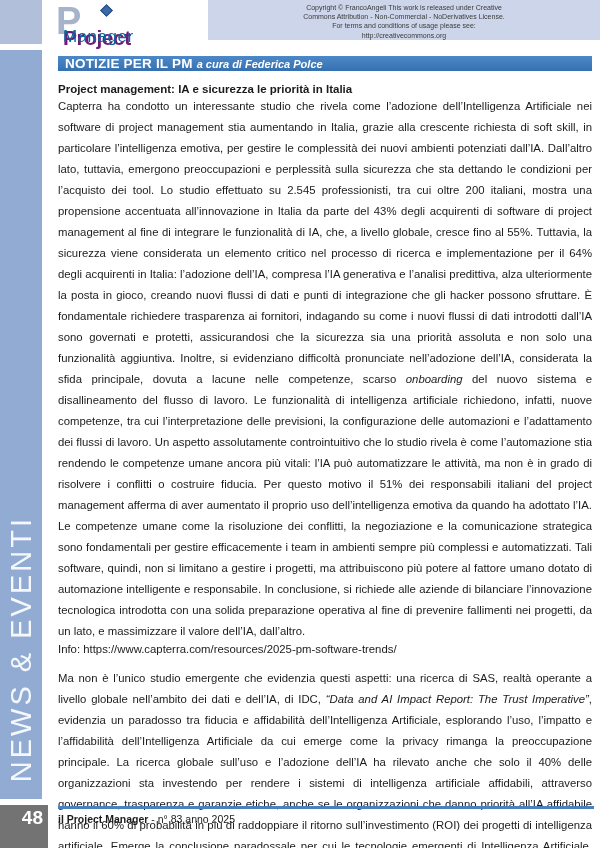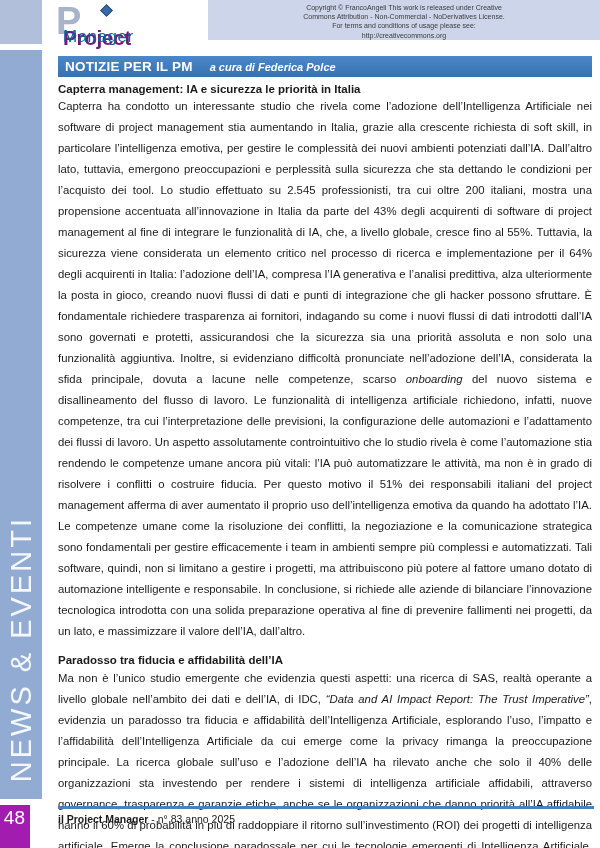--- a/index.html
+++ b/index.html
@@ -8,42 +8,42 @@
     font-family:"Liberation Sans", sans-serif;color:#1b1b1b;
   }
   
   .side-top-square{position:absolute;left:0;top:0;width:42px;height:44px;background:#b1bfda;}
   .side-strip{position:absolute;left:0;top:50px;width:42px;height:749px;background:#92abd2;}
   .vertical-label-wrap{position:absolute;left:0;top:500px;width:42px;height:298px;display:flex;align-items:center;justify-content:center;}
   .vertical-label{
     writing-mode:vertical-rl;transform:rotate(180deg);
     color:#f4f7fb;font-size:29px;font-weight:400;letter-spacing:3px;white-space:nowrap;
   }
-  .page-num-block{position:absolute;left:0;top:805px;width:30px;height:43px;background:#a21caf;}
+  .page-num-block{position:absolute;left:0;top:805px;width:48px;height:43px;background:#737373;font-weight:bold;}
   .page-num{display:block;text-align:right;padding:2px 5px 0 0;color:#ffffff;font-size:19px;}
 
   
   .copyright-box{position:absolute;left:208px;top:0;width:392px;height:40px;background:#ccd5e9;}
   .copyright-box .line{display:block;text-align:center;font-size:7px;line-height:9.2px;color:#3a3a3a;}
   .copyright-box .inner{padding-top:3px;}
 
   .logo{position:absolute;left:58px;top:6px;width:120px;height:44px;}
   .logo-bigp{position:absolute;left:-2px;top:-6px;font-size:38px;font-weight:bold;color:#a7b3ca;}
   .logo-project{position:absolute;left:5px;top:20px;font-size:21px;font-weight:bold;color:#701a75;letter-spacing:-0.5px;}
   .logo-manager{position:absolute;left:5px;top:21px;font-size:17px;font-weight:400;color:#0369a1;letter-spacing:0.5px;}
   .logo-diamond{position:absolute;left:44px;top:0px;width:7px;height:7px;background:#3a6aa8;border:1px solid #24497e;transform:rotate(45deg);}
 
   
   .banner{
-    position:absolute;left:58px;top:56px;width:534px;height:21px;
+    position:absolute;left:58px;top:56px;width:534px;height:15px;
     background:linear-gradient(#4c88c8,#3670b0);
     display:flex;align-items:center;box-sizing:border-box;padding-left:7px;
   }
   .banner-title{color:#ffffff;font-size:13.5px;font-weight:bold;letter-spacing:0.2px;}
-  .banner-subtitle{color:#ffffff;font-size:11px;font-weight:600;font-style:italic;margin-left:17px;}
+  .banner-subtitle{color:#ffffff;font-size:11px;font-weight:600;font-style:italic;margin-left:4px;}
 
   
   .main-col{position:absolute;left:58px;top:82px;width:534px;}
   .article-title{font-size:11.5px;font-weight:bold;line-height:14.3px;}
   .article-body{font-size:11.35px;line-height:21px;text-align:justify;}
   .info-line{font-size:11.35px;line-height:14.35px;}
   .article2{margin-top:11px;}
 
   
   .footer-rule{position:absolute;left:58px;top:806px;width:536px;height:2.5px;background:#4b81c1;}
@@ -78,25 +78,25 @@
   </div>
 </div>
 
 <div class="banner">
   <span class="banner-title">NOTIZIE PER IL PM</span>
   <span class="banner-subtitle">a cura di Federica Polce</span>
 </div>
 
 <div class="main-col">
   <div class="article">
-    <div class="article-title">Capterra management: IA e sicurezza le priorità in Italia</div>
+    <div class="article-title">Project management: IA e sicurezza le priorità in Italia</div>
     <div class="article-body"><span>Capterra ha condotto un interessante studio che rivela come l’adozione dell’Intelligenza Artificiale nei software di project management stia aumentando in Italia, grazie alla crescente richiesta di soft skill, in particolare l’intelligenza emotiva, per gestire le complessità dei nuovi ambienti potenziati dall’IA. Dall’altro lato, tuttavia, emergono preoccupazioni e perplessità sulla sicurezza che sta dettando le condizioni per l’acquisto dei tool. Lo studio effettuato su 2.545 professionisti, tra cui oltre 200 italiani, mostra una propensione accentuata all’innovazione in Italia da parte del 43% degli acquirenti di software di project management al fine di integrare le funzionalità di IA, che, a livello globale, cresce fino al 55%. Tuttavia, la sicurezza viene considerata un elemento critico nel processo di ricerca e implementazione per il 64% degli acquirenti in Italia: l’adozione dell’IA, compresa l’IA generativa e l’analisi predittiva, alza ulteriormente la posta in gioco, creando nuovi flussi di dati e punti di integrazione che gli hacker possono sfruttare. È fondamentale richiedere trasparenza ai fornitori, indagando su come i nuovi flussi di dati introdotti dall’IA sono governati e protetti, assicurandosi che la sicurezza sia una priorità assoluta e non solo una funzionalità aggiuntiva. Inoltre, si evidenziano difficoltà pronunciate nell’adozione dell’IA, considerata la sfida principale, dovuta a lacune nelle competenze, scarso </span><span style="font-style: italic;">onboarding</span><span> del nuovo sistema e disallineamento del flusso di lavoro. Le funzionalità di intelligenza artificiale richiedono, infatti, nuove competenze, tra cui l’interpretazione delle previsioni, la configurazione delle automazioni e l’adattamento dei flussi di lavoro. Un aspetto assolutamente controintuitivo che lo studio rivela è come l’automazione stia rendendo le competenze umane ancora più vitali: l’IA può automatizzare le attività, ma non è in grado di risolvere i conflitti o costruire fiducia. Per questo motivo il 51% dei responsabili italiani del project management afferma di aver aumentato il proprio uso dell’intelligenza emotiva da quando ha adottato l’IA. Le competenze umane come la risoluzione dei conflitti, la negoziazione e la comunicazione strategica sono fondamentali per gestire efficacemente i team in ambienti sempre più complessi e automatizzati. Tali software, quindi, non si limitano a gestire i progetti, ma attribuiscono più potere al fattore umano dotato di automazione intelligente e responsabile. In conclusione, si richiede alle aziende di bilanciare l’innovazione tecnologica introdotta con una solida preparazione operativa al fine di prevenire fallimenti nei progetti, da un lato, e massimizzare il valore dell’IA, dall’altro.</span></div>
+    <div class="info-line">Info: https://www.capterra.com/resources/2025-pm-software-trends/</div>
   </div>
   <div class="article article2">
-    <div class="article-title">Paradosso tra fiducia e affidabilità dell’IA</div>
     <div class="article-body"><span>Ma non è l’unico studio emergente che evidenzia questi aspetti: una ricerca di SAS, realtà operante a livello globale nell’ambito dei dati e dell’IA, di IDC, </span><span style="font-style: italic;">“Data and AI Impact Report: The Trust Imperative”</span><span>, evidenzia un paradosso tra fiducia e affidabilità dell’Intelligenza Artificiale, esplorando l’uso, l’impatto e l’affidabilità dell’Intelligenza Artificiale da cui emerge come la privacy rimanga la preoccupazione principale. La ricerca globale sull’uso e l’adozione dell’IA ha rilevato anche che solo il 40% delle organizzazioni sta investendo per rendere i sistemi di intelligenza artificiale affidabili, attraverso governance, trasparenza e garanzie etiche, anche se le organizzazioni che danno priorità all’IA affidabile hanno il 60% di probabilità in più di raddoppiare il ritorno sull’investimento (ROI) dei progetti di intelligenza artificiale. Emerge la conclusione paradossale per cui le tecnologie emergenti di Intelligenza Artificiale, come l’IA generativa (ad esempio la GenAI e l’Agentic AI), suscitino maggiore fiducia dell’Intelligenza Artificiale tradizionale nonostante quest’ultima sia la forma più consolidata, affidabile e spiegabile. Ciononostante, gli intervistati hanno espresso preoccupazioni legate alla privacy dei dati (62%), alla trasparenza e alla spiegabilità (57%) e all’utilizzo etico (56%). La ricerca ha inoltre evidenziato come venga attribuita bassa priorità all’implementazione di misure per garantire un’Intelligenza Artificiale affidabile nella fase di messa in operatività dei progetti di intelligenza artificiale, aspetto che potrebbe impedire a queste organizzazioni di sfruttare appieno i loro investimenti in intelligenza artificiale. Infatti, i leader che hanno dato priorità a un’IA affidabile, con l’adozione di pratiche, tecnologie e framework di governance, hanno 1,6 volte più probabilità di ottenere un ROI doppio o superiore dai loro progetti di IA. Lo studio, in conclusione, ha identificato tre principali ostacoli al successo delle implementazioni di IA: infrastruttura dati debole, scarsa governance e mancanza di competenze in IA.</span></div>
   </div>
 </div>
 
 <div class="footer-rule"></div>
 <div class="footer-text">
   <span class="bold">il Project Manager</span><span> - n° 83 anno 2025</span>
 </div>
 
 </body></html>

